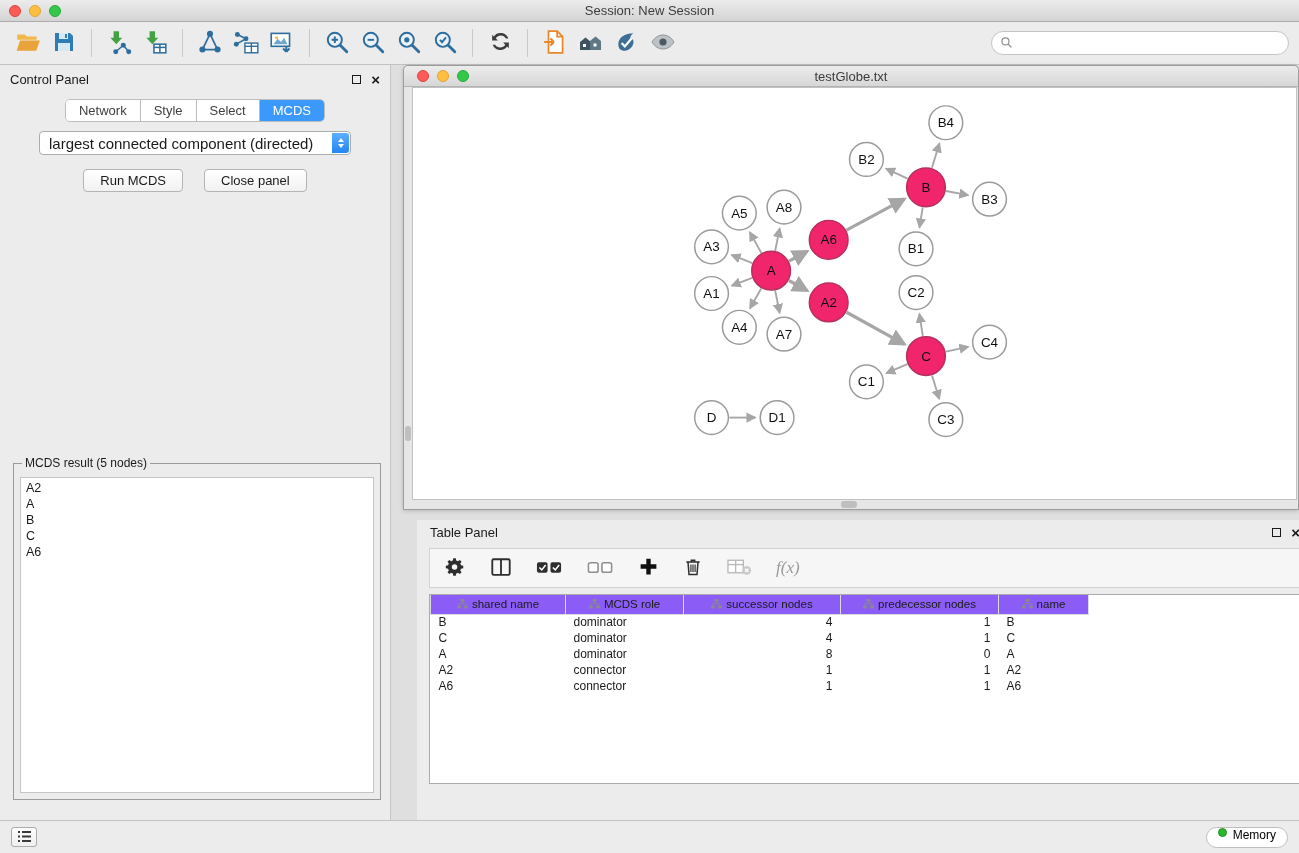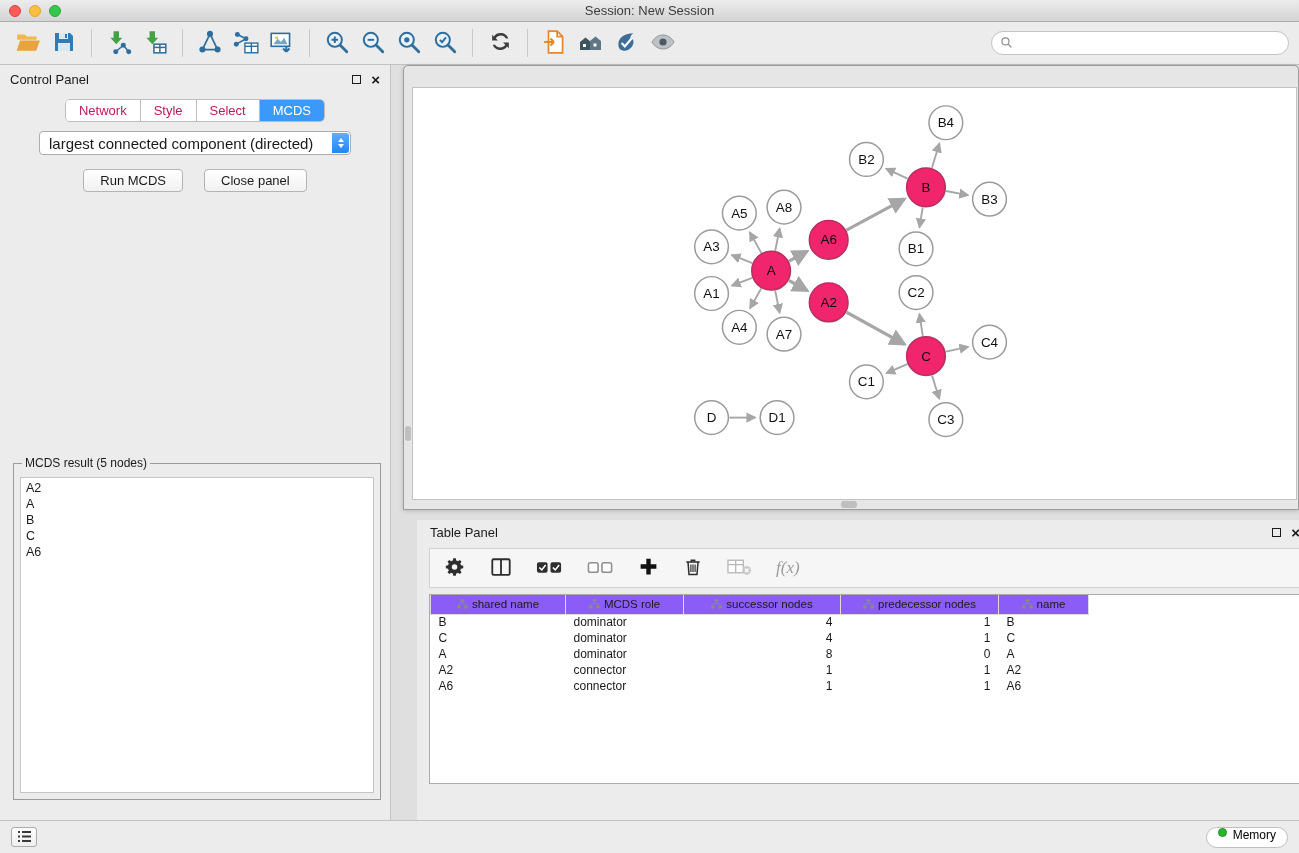--- a/index.html
+++ b/index.html
@@ -24,21 +24,21 @@
 .searchwrap .mag{position:absolute;left:9px;top:5px}
 
 
 .control-panel{position:absolute;left:0;top:65px;width:391px;height:755px;background:#ECECEC;border-right:1px solid #C5C5C5}
 .cp-header{height:28px;display:flex;align-items:center;padding:0 10px}
 .winbtns{margin-left:auto;display:flex;gap:10px;align-items:center}
 .float-btn{width:9px;height:9px;border:1.5px solid #1a1a1a;display:inline-block;cursor:pointer}
 .close-btn{font-weight:bold;font-size:15px;line-height:1;color:#1a1a1a;cursor:pointer}
 .segbar{display:flex;justify-content:center;margin-top:6px}
 .seg-group{display:inline-flex;background:#fff;border:1px solid #BDBDBD;border-radius:5px;overflow:hidden}
-.seg{padding:3px 13px;font-size:13px;border-right:1px solid #BDBDBD;background:#fff;color:#be185d;cursor:pointer;white-space:nowrap}
+.seg{padding:3px 13px;font-size:13px;border-right:1px solid #BDBDBD;background:#fff;color:#404040;cursor:pointer;white-space:nowrap}
 .seg:last-child{border-right:none}
 .seg-active{background:var(--accent,#3B99FC);color:#fff}
 .opt-label{text-align:center;margin-top:19px;font-size:13px}
 .dropdown{width:312px;height:24px;margin:9px auto 0;background:#fff;border:1px solid #ADADAD;border-radius:4px;display:flex;align-items:center;position:relative;padding-left:9px;font-size:15px;cursor:pointer}
 .dd-stepper{position:absolute;right:1px;top:1px;bottom:1px;width:17px;background:linear-gradient(#5FAFFD,#2286F2);border-radius:0 3px 3px 0;display:flex;flex-direction:column;align-items:center;justify-content:center}
 .dd-up{width:0;height:0;border-left:3.5px solid transparent;border-right:3.5px solid transparent;border-bottom:4.5px solid #fff;margin-bottom:2.5px}
 .dd-down{width:0;height:0;border-left:3.5px solid transparent;border-right:3.5px solid transparent;border-top:4.5px solid #fff}
 .cp-buttons{display:flex;justify-content:center;gap:21px;margin-top:14px}
 .btn{background:linear-gradient(#FFFFFF,#F1F1F1);border:1px solid #B4B4B4;border-radius:4px;padding:3px 16px;font:13px "Liberation Sans",sans-serif;color:#1a1a1a;cursor:pointer}
 .result-box{position:absolute;left:13px;right:9px;top:391px;bottom:20px;border:1px solid #9A9A9A;padding:7px 6px 6px}
@@ -264,20 +264,28 @@
         <div class="mcds-item">A2</div>
         <div class="mcds-item">A</div>
         <div class="mcds-item">B</div>
         <div class="mcds-item">C</div>
         <div class="mcds-item">A6</div>
       </div>
   </fieldset>
 </div>
 
 <div class="net-window">
+  <div class="net-titlebar">
+    <div class="net-traffic">
+      <span class="tl red"></span>
+      <span class="tl yellow"></span>
+      <span class="tl green"></span>
+    </div>
+    <div class="net-title">testGlobe.txt</div>
+  </div>
   <div class="net-canvas">
     <svg id="net-svg" viewBox="0 0 886 414" font-family="Liberation Sans, sans-serif">
         <defs>
           <marker id="arrow" viewBox="0 0 10 10" refX="8.5" refY="5" markerWidth="5.5" markerHeight="5.5" orient="auto-start-reverse">
             <path d="M0 0L10 5L0 10z" fill="#A6A6A6"></path>
           </marker>
         </defs>
         <line x1="339.9" y1="191.3" x2="319.5" y2="199.1" stroke="#A6A6A6" stroke-width="1.9" marker-end="url(#arrow)"></line>
         <line x1="340.0" y1="176.4" x2="319.4" y2="168.2" stroke="#A6A6A6" stroke-width="1.9" marker-end="url(#arrow)"></line>
         <line x1="349.0" y1="201.9" x2="337.8" y2="221.8" stroke="#A6A6A6" stroke-width="1.9" marker-end="url(#arrow)"></line>

